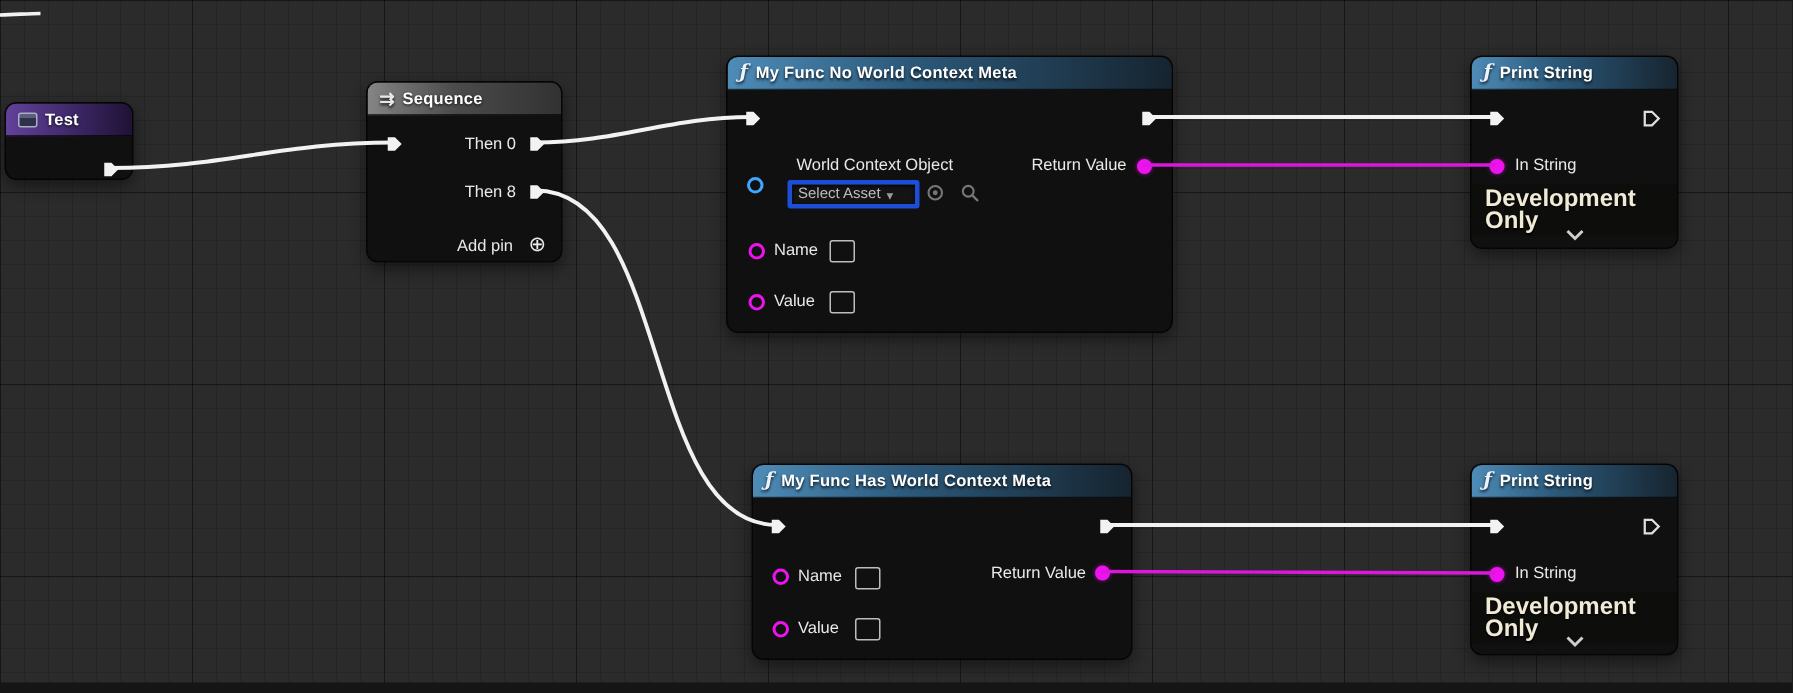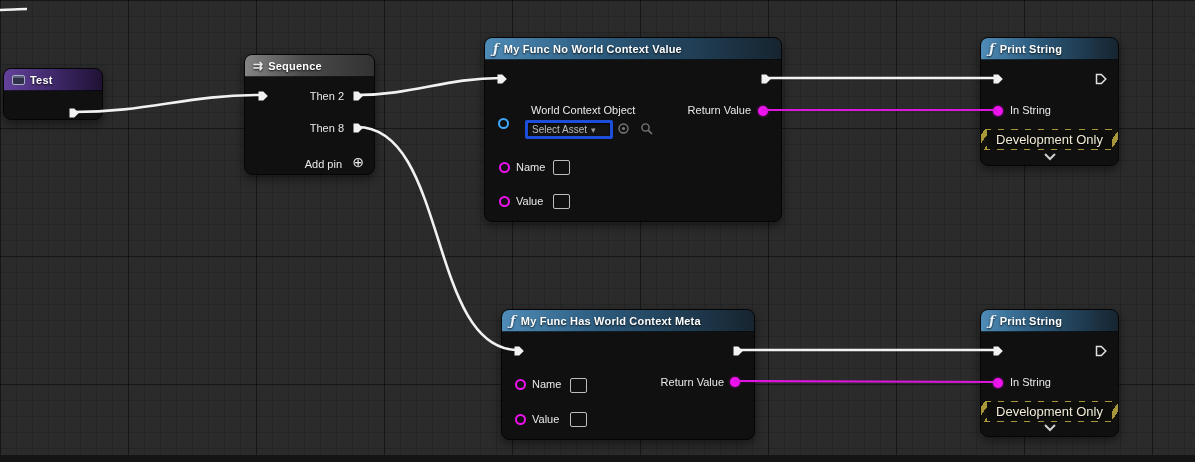--- a/index.html
+++ b/index.html
@@ -60,75 +60,75 @@
   }
   .combo .carat{ color:#9a9a9a; font-size:9px; margin-left:4px; }
   .ghost{ position:absolute; opacity:0.75; }
 
   .banner{
     position:absolute; left:0; right:0; height:21px;
     display:flex; align-items:center; justify-content:center;
     background:repeating-linear-gradient(-55deg,#13120e 0 6px,#a8963a 6px 11px);
   }
   .banner span{
-    background:#0d0d0c; color:#f0ead6; font-size:13px; line-height:15px;
-    padding:2px 9px; text-shadow:0 1px 1px #000;
+    background:#0d0d0c; color:#f0ead6; font-size:16px; line-height:15px;
+    padding:2px 9px; text-shadow:0 1px 1px #000;font-weight:bold;
   }
   .chev{ position:absolute; cursor:pointer; }
 </style>
 </head>
 <body>
 
 <div class="canvas">
 
   <svg class="wires" width="1195" height="462" viewBox="0 0 1195 462">
     <path d="M -4 10 C 8 10, 18 9, 27 9" stroke="#f2f2f2" stroke-width="2.4" fill="none"></path>
     <path d="M 73 112 C 150 112, 185 95, 262 95" stroke="#f2f2f2" stroke-width="2.6" fill="none"></path>
     <path d="M 357 95 C 412 95, 446 78, 501 78" stroke="#f2f2f2" stroke-width="2.6" fill="none"></path>
     <path d="M 357 127 C 448 127, 428 350, 518 350" stroke="#f2f2f2" stroke-width="2.6" fill="none"></path>
     <path d="M 765 78 C 842 78, 920 78, 997 78" stroke="#f2f2f2" stroke-width="2.6" fill="none"></path>
     <path d="M 762 110 C 840 110, 919 110, 997 110" stroke="#dd16dd" stroke-width="2.2" fill="none"></path>
     <path d="M 737 350 C 824 350, 910 350, 997 350" stroke="#f2f2f2" stroke-width="2.6" fill="none"></path>
     <path d="M 734 381 C 822 381, 909 382, 997 382" stroke="#dd16dd" stroke-width="2.2" fill="none"></path>
   </svg>
 
-  <div class="node" style="left:3px; top:68px; width:100px; height:52px;">
+  <div class="node" style="left:3px; top:68px; width:86px; height:52px;">
     <div class="hdr hdr-test">
       <span class="evt-icon"></span>
       <span>Test</span>
     </div>
     <svg class="pin-exec" style="left:63px; top:37px;" width="14" height="14">
         <path d="M2.5 2.5 H7.3 L11.8 7 L7.3 11.5 H2.5 Z" fill="#f2f2f2"></path>
       </svg>
   </div>
 
   <div class="node" style="left:244px; top:54px; width:131px; height:121px;">
     <div class="hdr hdr-seq">
       <span class="seq-icon">⇉</span>
       <span>Sequence</span>
     </div>
     <svg class="pin-exec" style="left:11px; top:34px;" width="14" height="14">
         <path d="M2.5 2.5 H7.3 L11.8 7 L7.3 11.5 H2.5 Z" fill="#f2f2f2"></path>
       </svg>
-    <span class="lbl" style="right:30px; top:35px;">Then 2</span>
+    <span class="lbl" style="right:30px; top:35px;">Then 0</span>
     <svg class="pin-exec" style="left:106px; top:34px;" width="14" height="14">
         <path d="M2.5 2.5 H7.3 L11.8 7 L7.3 11.5 H2.5 Z" fill="#f2f2f2"></path>
       </svg>
     <span class="lbl" style="right:30px; top:67px;">Then 8</span>
     <svg class="pin-exec" style="left:106px; top:66px;" width="14" height="14">
         <path d="M2.5 2.5 H7.3 L11.8 7 L7.3 11.5 H2.5 Z" fill="#f2f2f2"></path>
       </svg>
     <span class="lbl" style="right:32px; top:103px;">Add pin</span>
     <span class="lbl" style="right:10px; top:101px; font-size:14px;">⊕</span>
   </div>
 
   <div class="node" style="left:484px; top:37px; width:298px; height:185px;">
     <div class="hdr hdr-fn">
       <span class="fn-icon">ƒ</span>
-      <span>My Func No World Context Value</span>
+      <span>My Func No World Context Meta</span>
     </div>
     <svg class="pin-exec" style="left:10px; top:34px;" width="14" height="14">
         <path d="M2.5 2.5 H7.3 L11.8 7 L7.3 11.5 H2.5 Z" fill="#f2f2f2"></path>
       </svg>
     <svg class="pin-exec" style="left:274px; top:34px;" width="14" height="14">
         <path d="M2.5 2.5 H7.3 L11.8 7 L7.3 11.5 H2.5 Z" fill="#f2f2f2"></path>
       </svg>
 
     <span class="lbl" style="left:30px; top:66px;margin-left:16px;">World Context Object</span>
     <span class="lbl" style="right:30px; top:66px;">Return Value</span>

